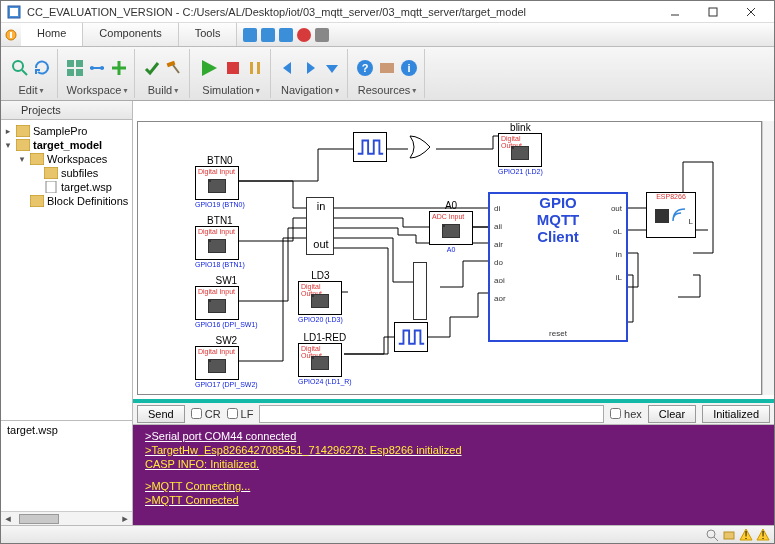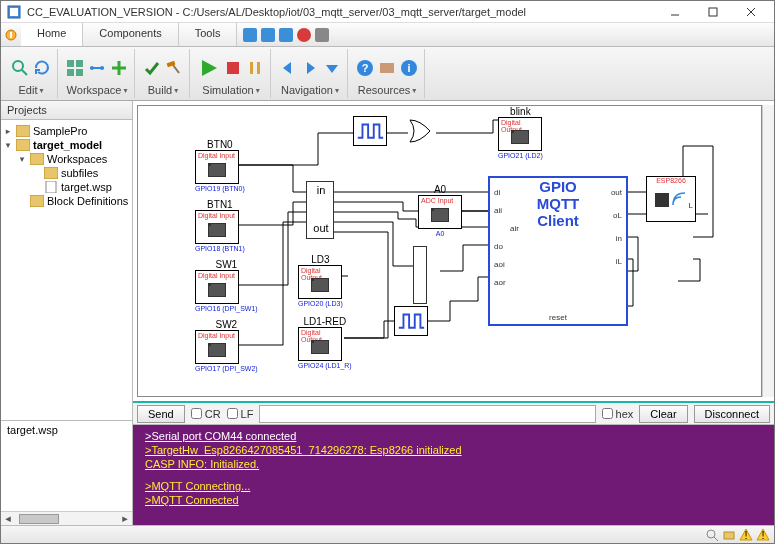--- a/index.html
+++ b/index.html
@@ -18,35 +18,35 @@
 .menu-icons .mi { width: 14px; height: 14px; border-radius: 2px; }
 .ribbon { height: 54px; background: linear-gradient(#f7f7f7,#e4e4e4); border-bottom: 1px solid #aaa; display: flex; align-items: stretch; padding: 2px 4px; gap: 2px; }
 .ribbon-group { display: flex; flex-direction: column; align-items: center; padding: 2px 6px; border-right: 1px solid #ccc; }
 .ribbon-icons { display: flex; gap: 4px; align-items: center; flex: 1; }
 .rib-ico { width: 18px; height: 18px; display: flex; align-items: center; justify-content: center; }
 .rib-ico.big { width: 22px; height: 22px; }
 .ribbon-label { font-size: 10px; color: #444; display: flex; align-items: center; gap: 2px; }
 .drop-ar { font-size: 8px; color: #666; }
 .body-area { flex: 1; display: flex; min-height: 0; }
 .left-col { width: 132px; display: flex; flex-direction: column; border-right: 1px solid #bbb; background: #fff; }
-.panel-hdr { background: linear-gradient(#f6f6f6,#e6e6e6); border-bottom: 1px solid #bbb; padding: 3px 6px; color: #333; }
+.panel-hdr { background: linear-gradient(#f6f6f6,#e6e6e6); border-bottom: 1px solid #bbb; padding: 3px 20px; color: #333; }
 .tree { flex: 1; overflow: auto; padding: 4px 2px; }
 .tree-row { display: flex; align-items: center; gap: 3px; padding: 1px 0; white-space: nowrap; }
 .tree-row .exp { width: 10px; text-align: center; color: #555; font-size: 9px; }
 .tree-row .ico { width: 14px; height: 12px; display: inline-flex; }
 .tree-row.bold > .lbl { font-weight: bold; }
 .tree-row.i1 { padding-left: 14px; }
 .tree-row.i2 { padding-left: 28px; }
 .open-panel { border-top: 1px solid #bbb; }
 .open-list { padding: 3px 6px; height: 90px; }
 .hscroll { height: 14px; background: #f3f3f3; border-top: 1px solid #ccc; display: flex; align-items: center; }
 .hscroll .thumb { width: 40px; height: 10px; background: #c9c9c9; border: 1px solid #999; margin-left: 4px; }
 .hscroll .arrow { width: 14px; text-align: center; color: #555; }
 .right-col { flex: 1; display: flex; flex-direction: column; min-width: 0; }
-.canvas-wrap { flex: 1; position: relative; background: #fff; border-bottom: 2px solid #14b8a6; overflow: hidden; }
+.canvas-wrap { flex: 1; position: relative; background: #fff; border-bottom: 4px solid #14b8a6; overflow: hidden; margin-top: 16px; }
 .canvas { position: absolute; inset: 4px 12px 4px 4px; border: 1px solid #888; background: #fff; }
 .vscroll { position: absolute; right: 0; top: 4px; bottom: 4px; width: 12px; background: #f3f3f3; border-left: 1px solid #ccc; }
 .blk { position: absolute; }
 .blk-title { color: #000; font-size: 10px; text-align: center; }
 .blk-box { border: 1px solid #000; background: #fff; width: 44px; height: 34px; position: relative; }
 .blk-sub { font-size: 7px; color: #d33; position: absolute; top: 1px; left: 2px; }
 .blk-chip { position: absolute; top: 12px; left: 50%; transform: translateX(-50%); width: 18px; height: 14px; border: 1px solid #333; background: #555; }
 .blk-chip::before, .blk-chip::after { content: ""; position: absolute; width: 2px; height: 2px; background: #333; }
 .blk-cap { font-size: 7px; color: #12d; text-align: center; margin-top: 1px; }
 .big-box { position: absolute; border: 2px solid #2a4bd7; background: #fff; }
@@ -430,21 +430,21 @@
 
           <div class="blk" style="left:160px;top:210px">
             <div class="blk-title">LD1-RED</div>
             <div class="blk-box">
                 <div class="blk-sub">Digital Output</div>
                 <div class="blk-chip"></div>
               </div>
             <div class="blk-cap">GPIO24 (LD1_R)</div>
           </div>
 
-          <div class="blk" style="left:280px;top:78px">
+          <div class="blk" style="left:291px;top:78px">
             <div class="blk-title">A0</div>
             <div class="blk-box">
                 <div class="blk-sub">ADC Input</div>
                 <div class="blk-chip"></div>
               </div>
             <div class="blk-cap">A0</div>
           </div>
 
           <div class="blk" style="left:215px;top:10px">
             <div class="blk-box" style="width:34px;height:30px">
@@ -478,21 +478,21 @@
           <div class="mux" style="left:450px;top:185px;width:22px;height:22px"></div>
 
           <div class="big-box" style="left:350px;top:70px;width:140px;height:150px">
             <div style="">
               <div class="bt">GPIO</div>
               <div class="bt">MQTT</div>
               <div class="bt">Client</div>
             </div>
             <span class="pin" style="left:4px;top:10px">di</span>
             <span class="pin" style="left:4px;top:28px">aii</span>
-            <span class="pin" style="left:20px;top:46px">air</span>
+            <span class="pin" style="left:4px;top:46px">air</span>
             <span class="pin" style="left:4px;top:64px">do</span>
             <span class="pin" style="left:4px;top:82px">aoi</span>
             <span class="pin" style="left:4px;top:100px">aor</span>
             <span class="pin" style="right:4px;top:10px">out</span>
             <span class="pin" style="right:4px;top:33px">oL</span>
             <span class="pin" style="right:4px;top:56px">in</span>
             <span class="pin" style="right:4px;top:79px">iL</span>
             <span class="pin" style="left:50%;bottom:2px;transform:translateX(-50%)">reset</span>
           </div>
 
@@ -521,21 +521,21 @@
           <label class="chk">
               <input type="checkbox" style="">
               <span>LF</span>
             </label>
           <input class="send-input" style="">
           <label class="chk">
               <input type="checkbox" style="">
               <span>hex</span>
             </label>
           <button class="btn"><span>Clear</span></button>
-          <button class="btn"><span>Disconnect</span></button>
+          <button class="btn"><span>Initialized</span></button>
         </div>
         <div class="console">
           <div>&gt;Serial port COM44 connected</div>
           <div class="y">&gt;TargetHw_Esp8266427085451_714296278: Esp8266 initialized</div>
           <div class="y">CASP INFO: Initialized.</div>
           <div style="height:8px"></div>
           <div class="y">&gt;MQTT Connecting...</div>
           <div class="y">&gt;MQTT Connected</div>
         </div>
       </div>

